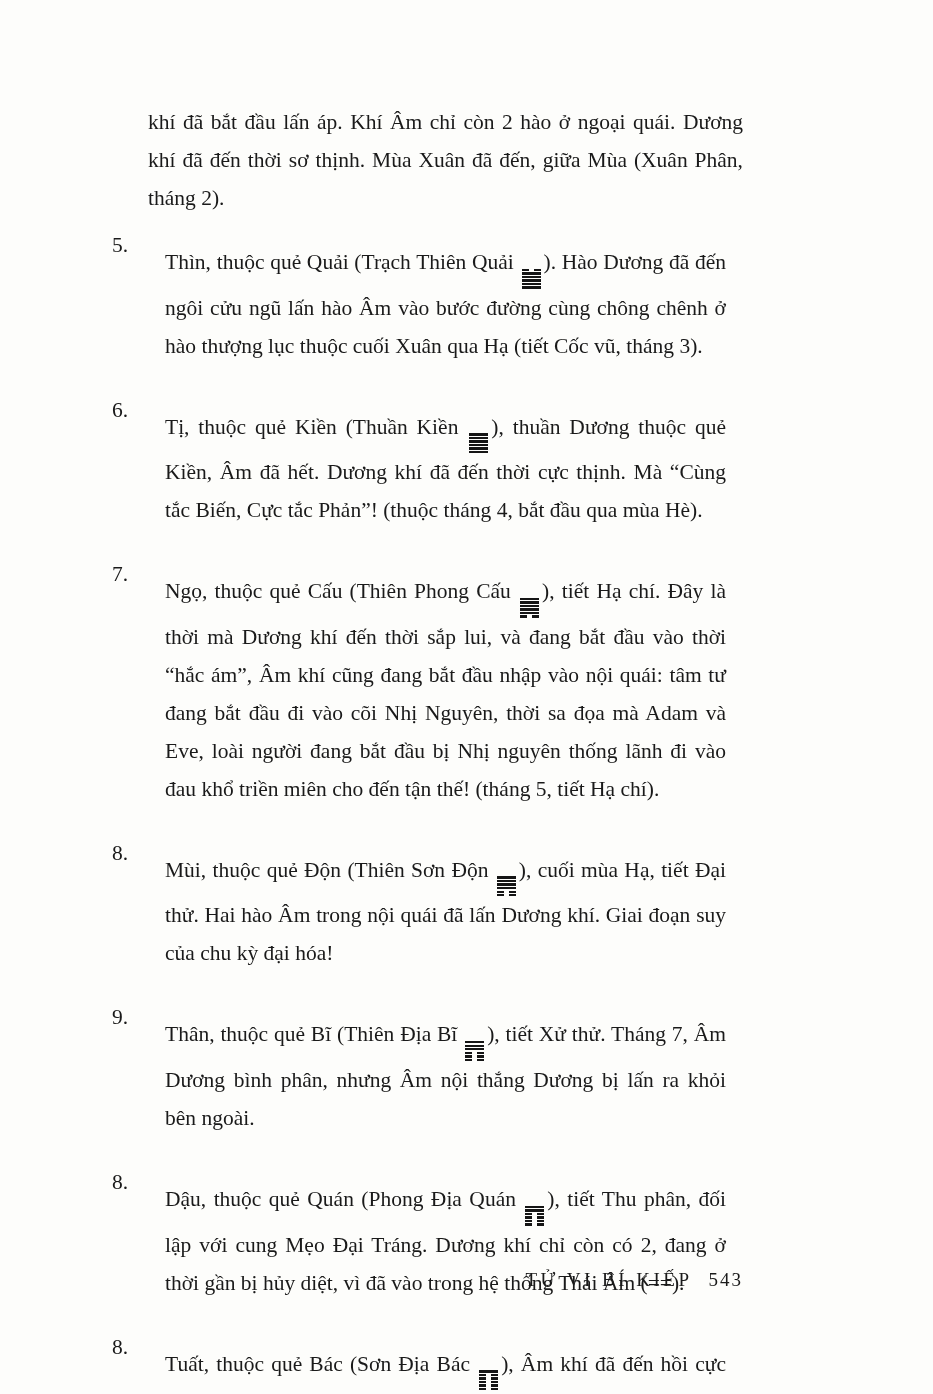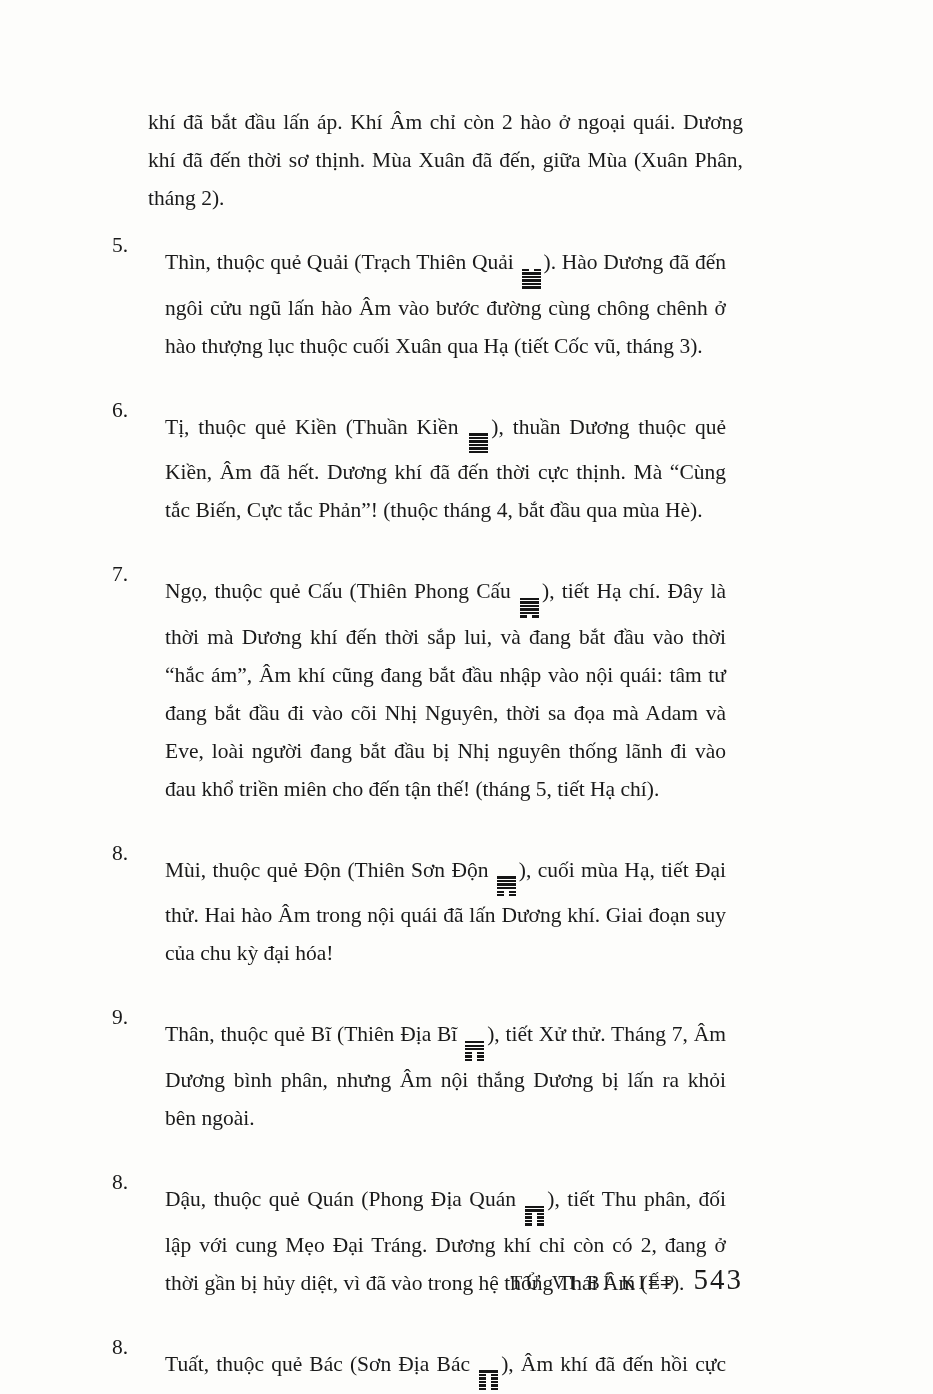--- a/index.html
+++ b/index.html
@@ -58,21 +58,21 @@
     position: absolute;
     top: 1260px;
     right: 121px;
     white-space: nowrap;
   }
   .footer .running-title {
     font-size: 19px;
     letter-spacing: 3.5px;
   }
   .footer .page-number {
-    font-size: 29px;
+    font-size: 19px;
     margin-left: 16px;
     letter-spacing: 2px;
   }
 </style>
 </head>
 <body>
 
 <div class="page">
 
   <p class="intro">khí đã bắt đầu lấn áp. Khí Âm chỉ còn 2 hào ở ngoại quái. Dương khí đã đến thời sơ thịnh. Mùa Xuân đã đến, giữa Mùa (Xuân Phân, tháng 2).</p>

